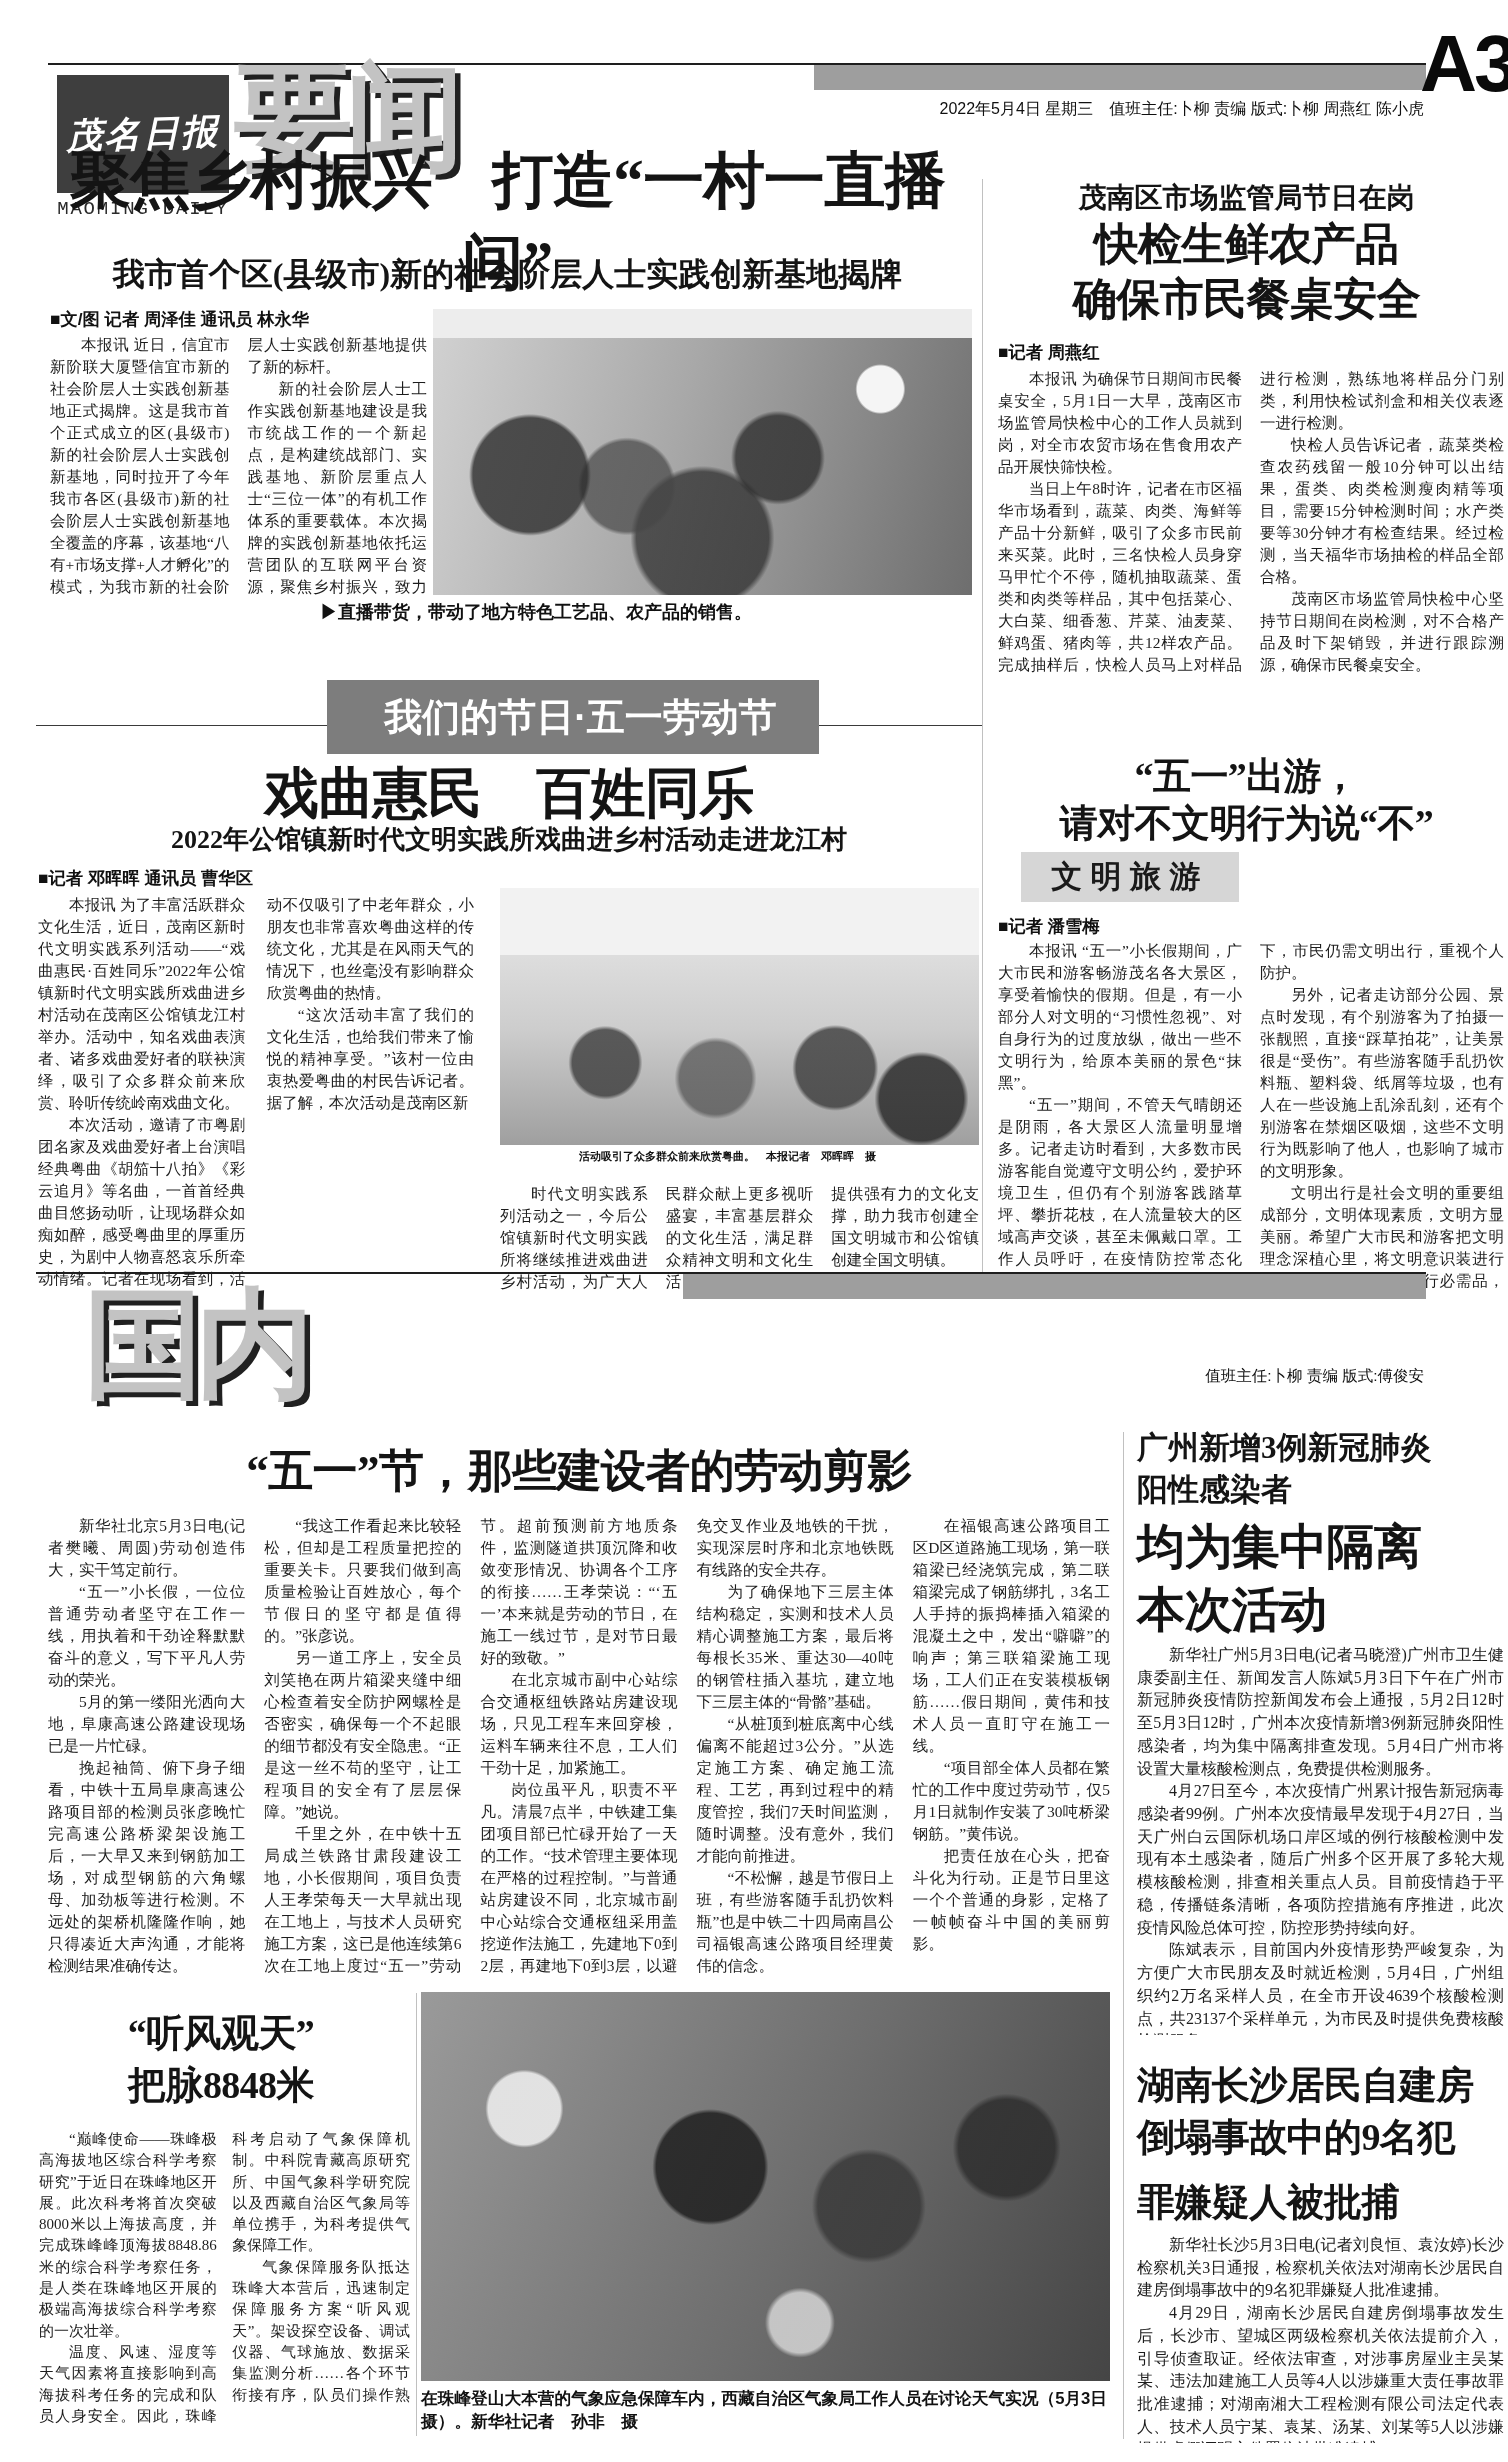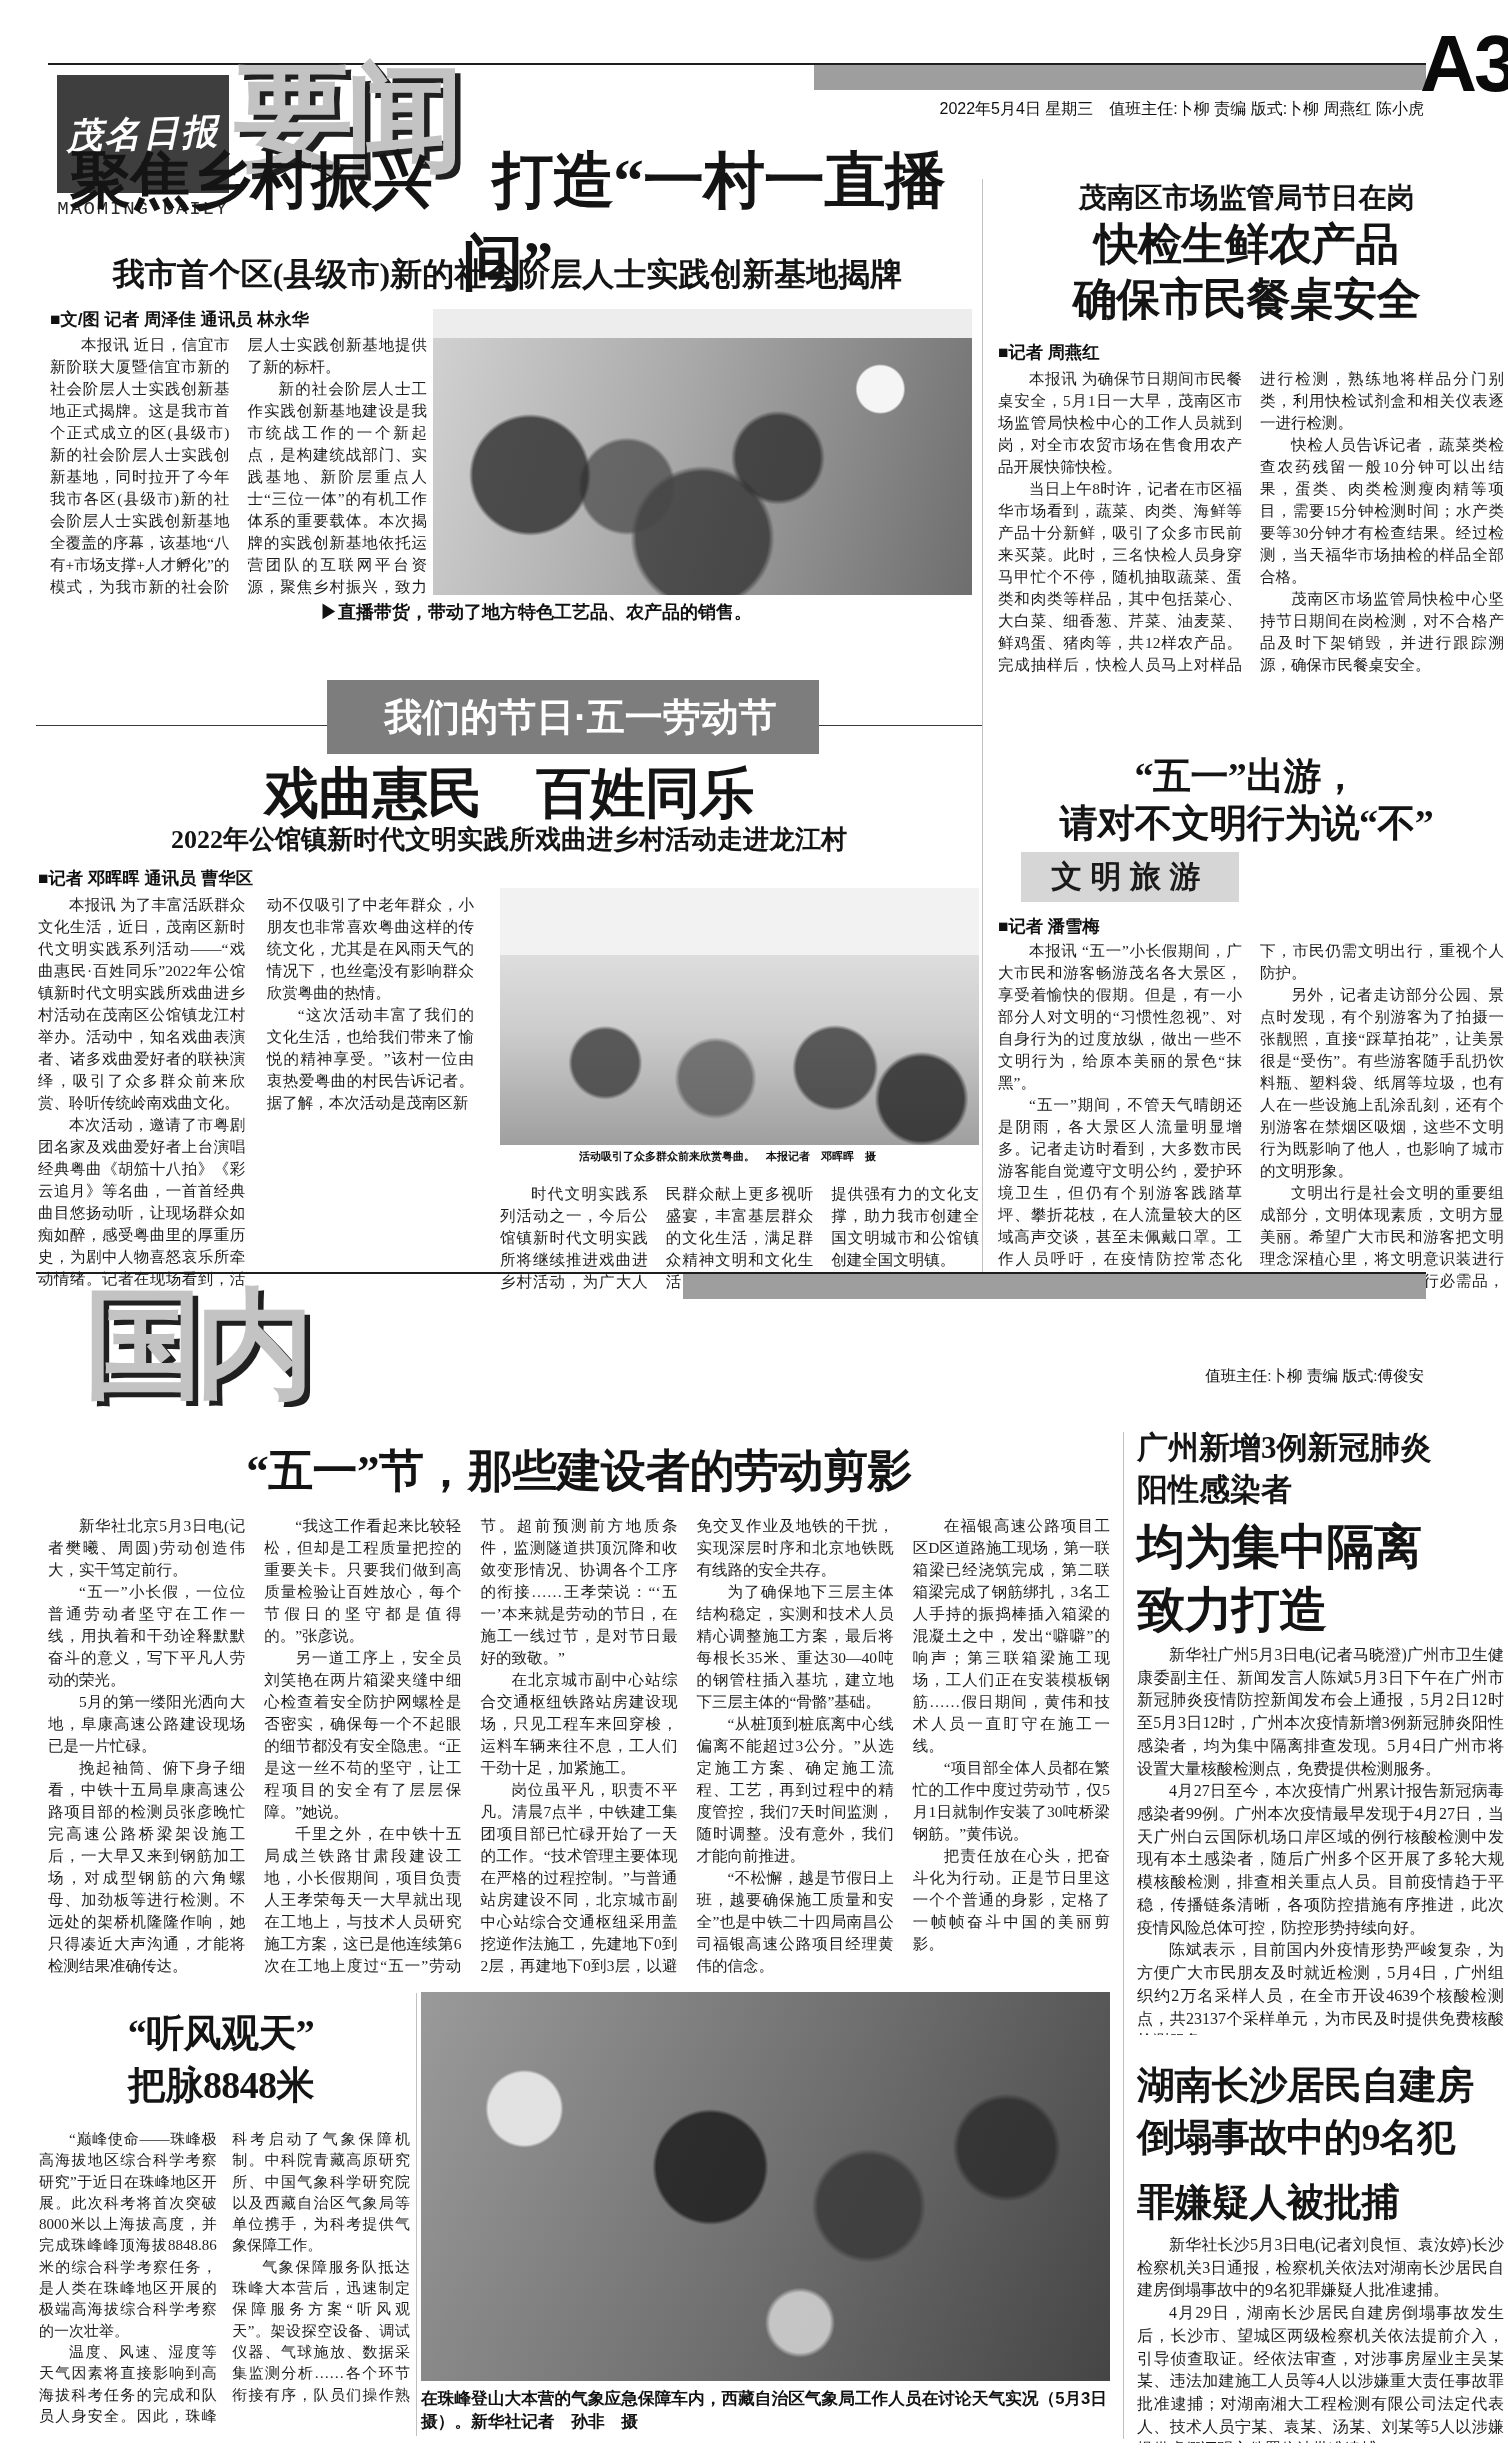--- a/index.html
+++ b/index.html
@@ -133,31 +133,31 @@
       <p>“五一”小长假，一位位普通劳动者坚守在工作一线，用执着和干劲诠释默默奋斗的意义，写下平凡人劳动的荣光。</p>
       <p>5月的第一缕阳光洒向大地，阜康高速公路建设现场已是一片忙碌。</p>
       <p>挽起袖筒、俯下身子细看，中铁十五局阜康高速公路项目部的检测员张彦晚忙完高速公路桥梁架设施工后，一大早又来到钢筋加工场，对成型钢筋的六角螺母、加劲板等进行检测。不远处的架桥机隆隆作响，她只得凑近大声沟通，才能将检测结果准确传达。</p>
       <p>“我这工作看起来比较轻松，但却是工程质量把控的重要关卡。只要我们做到高质量检验让百姓放心，每个节假日的坚守都是值得的。”张彦说。</p>
       <p>另一道工序上，安全员刘笑艳在两片箱梁夹缝中细心检查着安全防护网螺栓是否密实，确保每一个不起眼的细节都没有安全隐患。“正是这一丝不苟的坚守，让工程项目的安全有了层层保障。”她说。</p>
       <p>千里之外，在中铁十五局成兰铁路甘肃段建设工地，小长假期间，项目负责人王孝荣每天一大早就出现在工地上，与技术人员研究施工方案，这已是他连续第6次在工地上度过“五一”劳动节。超前预测前方地质条件，监测隧道拱顶沉降和收敛变形情况、协调各个工序的衔接……王孝荣说：“‘五一’本来就是劳动的节日，在施工一线过节，是对节日最好的致敬。”</p>
       <p>在北京城市副中心站综合交通枢纽铁路站房建设现场，只见工程车来回穿梭，运料车辆来往不息，工人们干劲十足，加紧施工。</p>
       <p>岗位虽平凡，职责不平凡。清晨7点半，中铁建工集团项目部已忙碌开始了一天的工作。“技术管理主要体现在严格的过程控制。”与普通站房建设不同，北京城市副中心站综合交通枢纽采用盖挖逆作法施工，先建地下0到2层，再建地下0到3层，以避免交叉作业及地铁的干扰，实现深层时序和北京地铁既有线路的安全共存。</p>
       <p>为了确保地下三层主体结构稳定，实测和技术人员精心调整施工方案，最后将每根长35米、重达30—40吨的钢管柱插入基坑，建立地下三层主体的“骨骼”基础。</p>
       <p>“从桩顶到桩底离中心线偏离不能超过3公分。”从选定施工方案、确定施工流程、工艺，再到过程中的精度管控，我们7天时间监测，随时调整。没有意外，我们才能向前推进。</p>
-      <p>“不松懈，越是节假日上班，越要确保施工质量和安全”也是中铁二十四局南昌公司福银高速公路项目经理黄伟的信念。</p>
+      <p>“不松懈，越是节假日上班，有些游客随手乱扔饮料瓶”也是中铁二十四局南昌公司福银高速公路项目经理黄伟的信念。</p>
       <p>在福银高速公路项目工区D区道路施工现场，第一联箱梁已经浇筑完成，第二联箱梁完成了钢筋绑扎，3名工人手持的振捣棒插入箱梁的混凝土之中，发出“噼噼”的响声；第三联箱梁施工现场，工人们正在安装模板钢筋……假日期间，黄伟和技术人员一直盯守在施工一线。</p>
       <p>“项目部全体人员都在繁忙的工作中度过劳动节，仅5月1日就制作安装了30吨桥梁钢筋。”黄伟说。</p>
       <p>把责任放在心头，把奋斗化为行动。正是节日里这一个个普通的身影，定格了一帧帧奋斗中国的美丽剪影。</p>
     </div>
   <div class="abs vrule" style="left:1123px;top:1432px;width:1.2px;height:1007px;"></div>
 
   <div class="abs serif" style="left:1137px;top:1427px;width:367px;font-size:31px;font-weight:600;">广州新增3例新冠肺炎</div>
   <div class="abs serif" style="left:1137px;top:1469px;width:367px;font-size:31px;font-weight:600;">阳性感染者</div>
   <div class="abs serif headline" style="left:1137px;top:1515px;width:367px;font-size:48px;">均为集中隔离</div>
-  <div class="abs serif headline" style="left:1137px;top:1578px;width:367px;font-size:48px;">致力打造</div>
+  <div class="abs serif headline" style="left:1137px;top:1578px;width:367px;font-size:48px;">本次活动</div>
   <div class="abs body-text body-lg" style="left:1137px;top:1644px;width:367px;height:391px;">
       <p>新华社广州5月3日电(记者马晓澄)广州市卫生健康委副主任、新闻发言人陈斌5月3日下午在广州市新冠肺炎疫情防控新闻发布会上通报，5月2日12时至5月3日12时，广州本次疫情新增3例新冠肺炎阳性感染者，均为集中隔离排查发现。5月4日广州市将设置大量核酸检测点，免费提供检测服务。</p>
       <p>4月27日至今，本次疫情广州累计报告新冠病毒感染者99例。广州本次疫情最早发现于4月27日，当天广州白云国际机场口岸区域的例行核酸检测中发现有本土感染者，随后广州多个区开展了多轮大规模核酸检测，排查相关重点人员。目前疫情趋于平稳，传播链条清晰，各项防控措施有序推进，此次疫情风险总体可控，防控形势持续向好。</p>
       <p>陈斌表示，目前国内外疫情形势严峻复杂，为方便广大市民朋友及时就近检测，5月4日，广州组织约2万名采样人员，在全市开设4639个核酸检测点，共23137个采样单元，为市民及时提供免费核酸检测服务。</p>
     </div>
 
   <div class="abs serif headline center" style="left:42px;top:2008px;width:358px;font-size:38px;">“听风观天”</div>
   <div class="abs serif headline center" style="left:42px;top:2060px;width:358px;font-size:38px;">把脉8848米</div>
   <div class="abs body-text cols2" style="left:39px;top:2129px;width:371px;height:305px;column-gap:15.5px;font-size:15px;">
       <p>“巅峰使命——珠峰极高海拔地区综合科学考察研究”于近日在珠峰地区开展。此次科考将首次突破8000米以上海拔高度，并完成珠峰峰顶海拔8848.86米的综合科学考察任务，是人类在珠峰地区开展的极端高海拔综合科学考察的一次壮举。</p>

